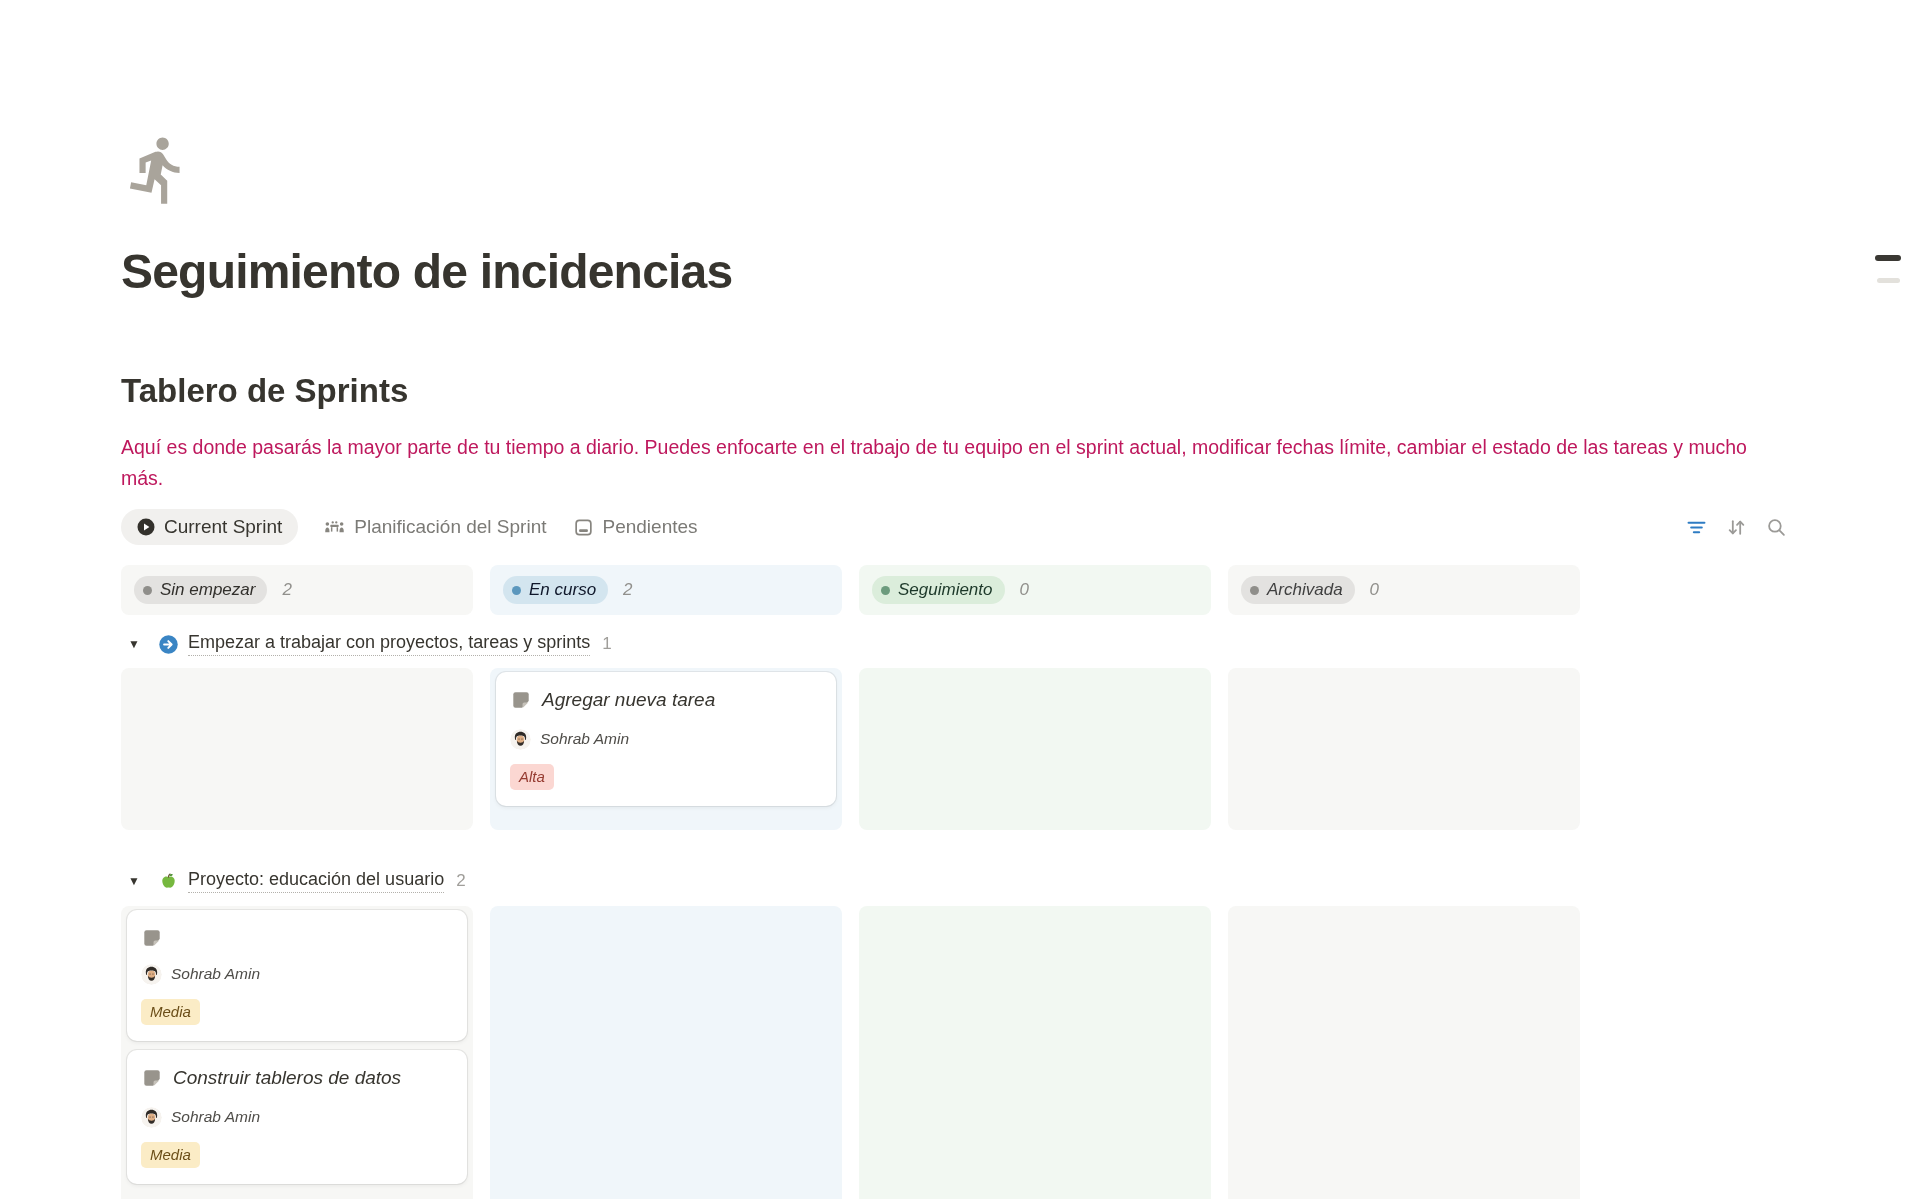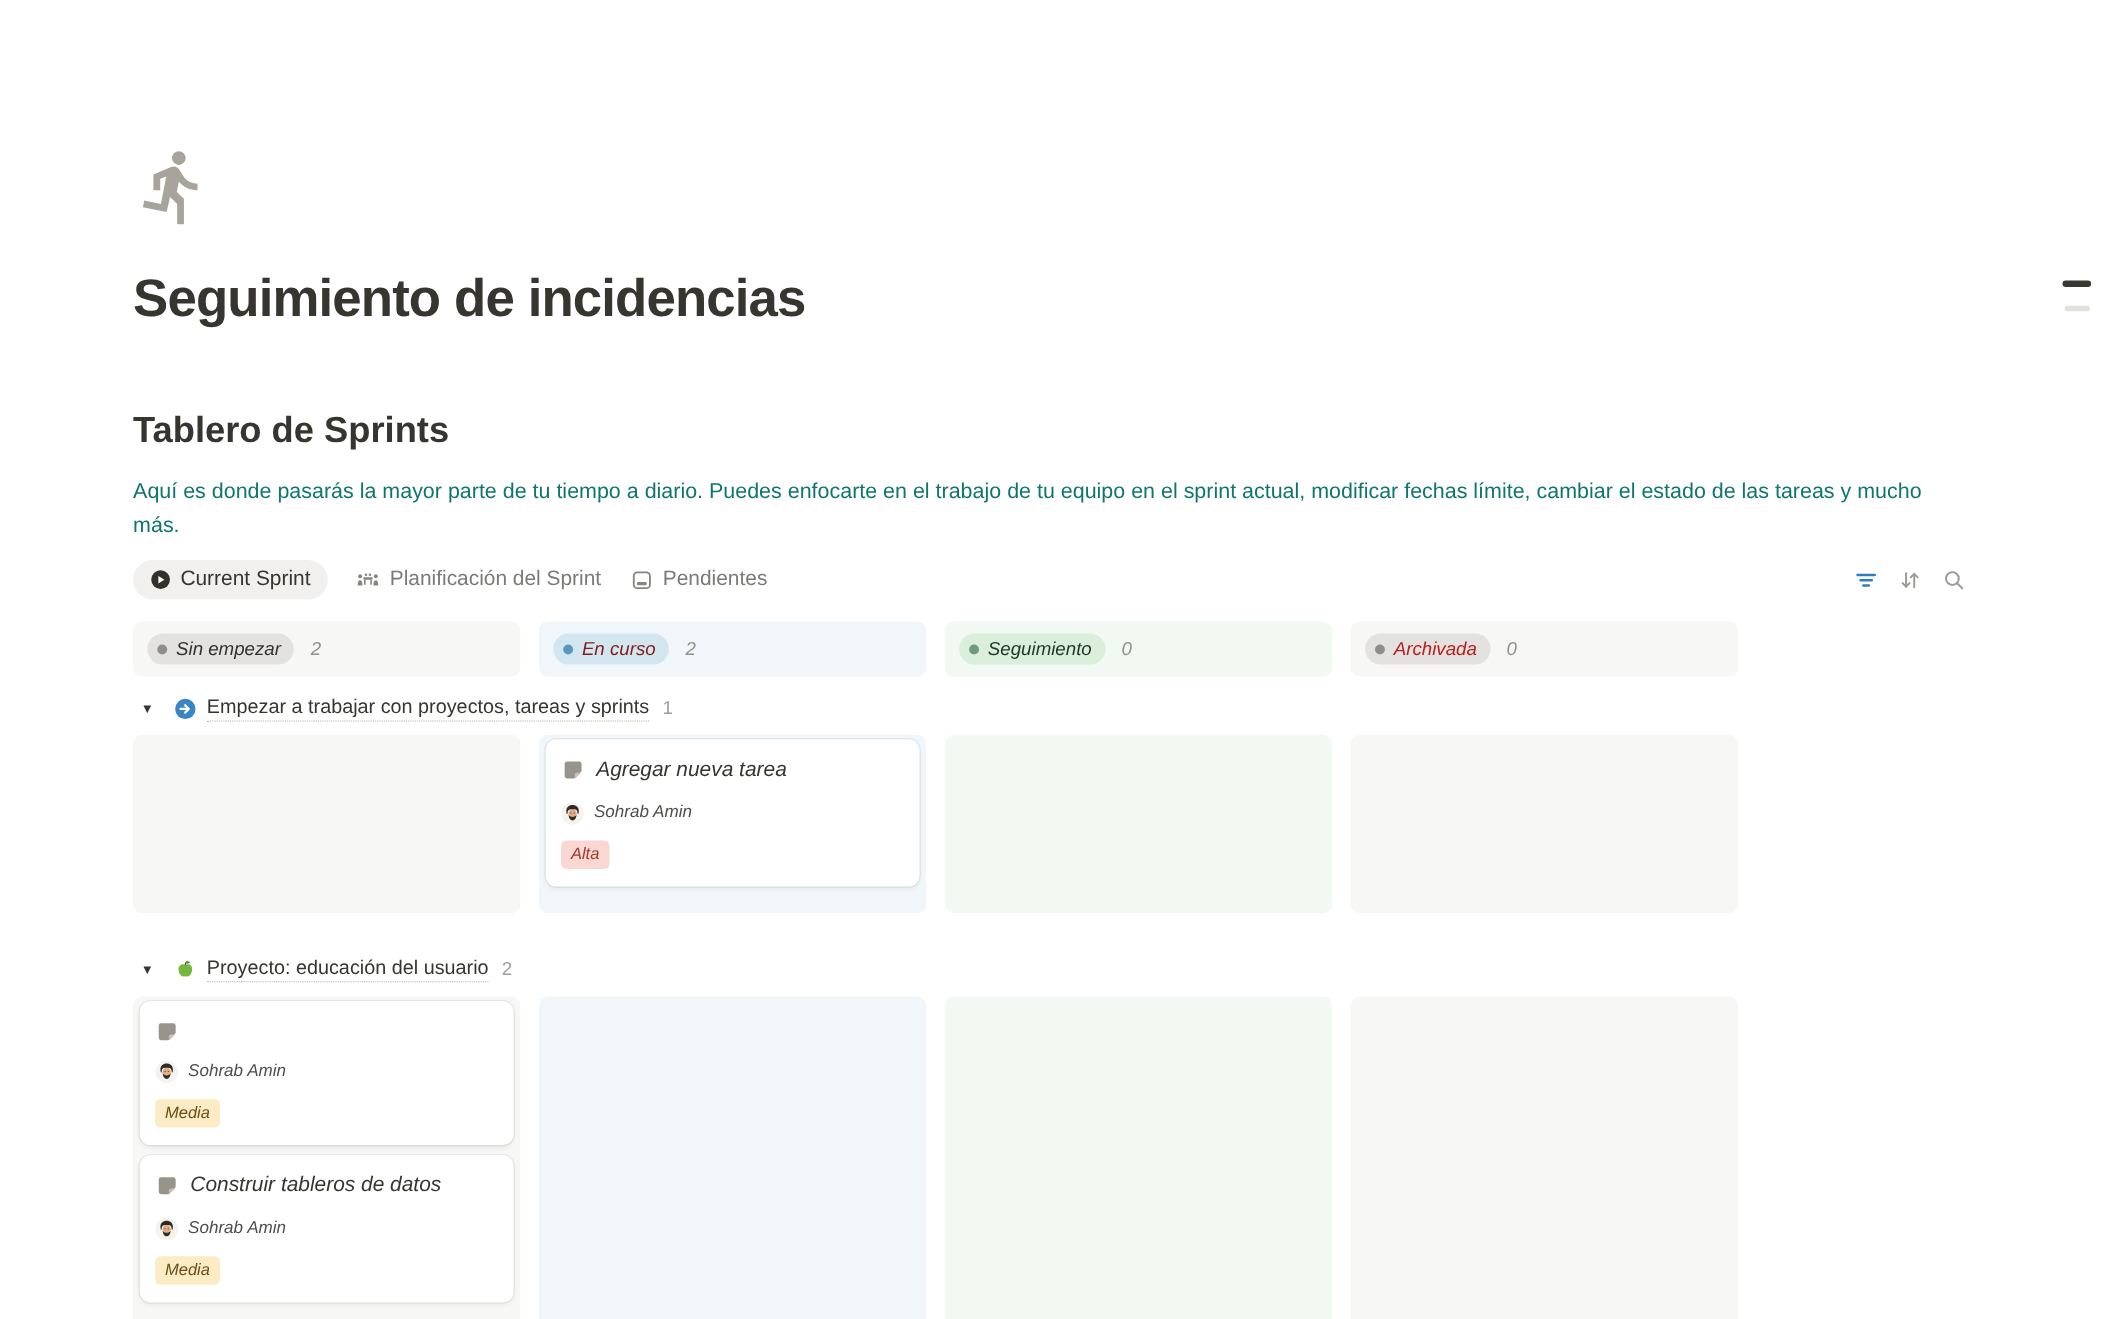--- a/index.html
+++ b/index.html
@@ -12,21 +12,21 @@
   .content { position:absolute; left:121px; top:0; width:1666px; }
 
   .page-icon { margin-top:133px; width:74px; height:74px; cursor:pointer; }
   .page-icon svg { display:block; }
 
   .page-title {
     margin:36px 0 0 0; font-size:48px; line-height:58px; font-weight:700;
     letter-spacing:-0.8px; color:#37352f;
   }
   .section-heading { margin:69px 0 0 0; font-size:33px; line-height:41px; font-weight:700; color:#37352f; }
-  .section-desc { margin:21px 0 0 0; font-size:19.5px; line-height:31px; color:#0f766e; width:1666px; }
+  .section-desc { margin:21px 0 0 0; font-size:19.5px; line-height:31px; color:#be185d; width:1666px; }
 
   .views-row { display:flex; justify-content:space-between; margin-top:14px; height:38px; }
   .tabs { display:flex; align-items:center; gap:26px; }
   .tab { display:flex; align-items:center; gap:9px; font-size:19px; color:#7b7a76; cursor:pointer; white-space:nowrap; }
   .tab .tab-icon { display:flex; align-items:center; }
   .tab.active { background:#f1f0ee; border-radius:20px; padding:7px 16px; color:#37352f; font-weight:500; }
   .toolbar { display:flex; align-items:center; gap:21px; padding-right:1px; }
   .tool { display:flex; align-items:center; cursor:pointer; }
 
   .board { width:1459px; margin-top:19px; }
@@ -156,35 +156,35 @@
 
     <div class="board-grid">
       <div class="colhead" style="background: rgb(247, 247, 245);">
         <span class="pill" style="background: rgb(227, 226, 224); color: rgb(50, 48, 44);">
           <span class="dot" style="background: rgb(143, 142, 138);"></span>
           <span>Sin empezar</span>
         </span>
         <span class="colcount">2</span>
       </div>
       <div class="colhead" style="background: rgb(240, 246, 250);">
-        <span class="pill" style="background: rgb(211, 229, 239); color: #7f1d1d;">
+        <span class="pill" style="background: rgb(211, 229, 239); color: #0f172a;">
           <span class="dot" style="background: rgb(91, 151, 189);"></span>
           <span>En curso</span>
         </span>
         <span class="colcount">2</span>
       </div>
       <div class="colhead" style="background: rgb(242, 248, 242);">
         <span class="pill" style="background: rgb(219, 237, 219); color: rgb(28, 56, 41);">
           <span class="dot" style="background: rgb(108, 155, 125);"></span>
           <span>Seguimiento</span>
         </span>
         <span class="colcount">0</span>
       </div>
       <div class="colhead" style="background: rgb(247, 247, 245);">
-        <span class="pill" style="background: rgb(227, 226, 224); color: #b91c1c;">
+        <span class="pill" style="background: rgb(227, 226, 224); color: #404040;">
           <span class="dot" style="background: rgb(143, 142, 138);"></span>
           <span>Archivada</span>
         </span>
         <span class="colcount">0</span>
       </div>
     </div>
 
     <div class="group-row">
       <span class="tri">▼</span>
       <span class="gicon">

